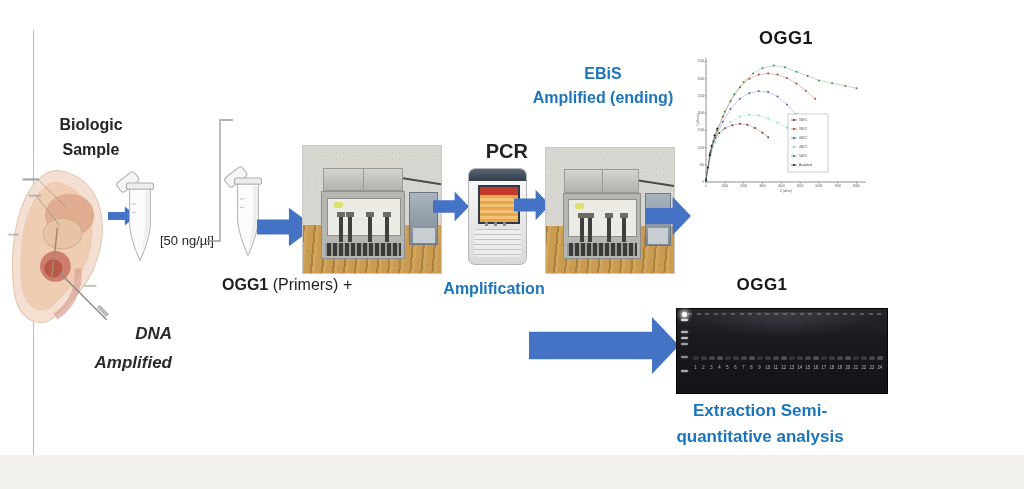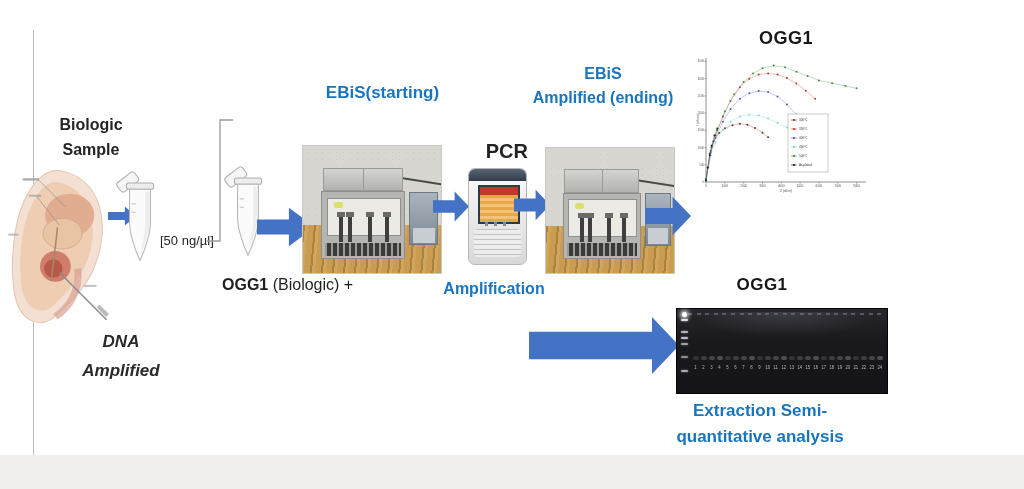--- a/index.html
+++ b/index.html
@@ -105,21 +105,21 @@
     <line x1="52" y1="104" x2="98" y2="150" stroke="#8a8a8a" stroke-width="1.4"></line>
     <rect x="88" y="139" width="13" height="4" transform="rotate(45 94 141)" fill="#bbbbbb"></rect>
     <rect x="16" y="12" width="16" height="2.2" fill="#8f8f8f" opacity="0.75"></rect>
     <rect x="22" y="28" width="12" height="2" fill="#9a9a9a" opacity="0.65"></rect>
     <line x1="32" y1="14" x2="58" y2="40" stroke="#888888" stroke-width="0.6"></line>
     <line x1="30" y1="30" x2="52" y2="58" stroke="#888888" stroke-width="0.6"></line>
     <rect x="2" y="66" width="10" height="2" fill="#9a9a9a" opacity="0.6"></rect>
     <rect x="76" y="116" width="12" height="2" fill="#aaaaaa" opacity="0.7"></rect>
   </svg>
 
-  <div class="abs ital-label" style="left:70px;top:328px;width:102px;">
+  <div class="abs ital-label" style="left:70px;top:320px;width:102px;text-align:right;">
     <span>DNA</span><br>
     <span>Amplified</span>
   </div>
 
   <div class="abs arrow" style="left:108px;top:206px;width:28px;height:20px;"></div>
 
   <svg class="abs" style="left:116px;top:168px;" width="48" height="100" viewBox="0 0 46 95">
     <g transform="rotate(-38 14 14)">
         <rect x="2" y="6" width="21" height="11" rx="3" fill="#f5f5f5" stroke="#b0b0b0"></rect>
       </g>
@@ -140,26 +140,25 @@
         <rect x="2" y="6" width="21" height="11" rx="3" fill="#f5f5f5" stroke="#b0b0b0"></rect>
       </g>
     <rect x="10" y="14" width="26" height="6" rx="2" fill="#ededed" stroke="#adadad"></rect>
     <path d="M13,20 L33,20 L33,52 C33,62 28,78 23,88 C18,78 13,62 13,52 Z" fill="#fbfbfb" stroke="#b5b5b5"></path>
     <path d="M28,22 L32,22 L32,52 C32,62 27,74 23,83 C26,72 28,60 28,52 Z" fill="#e4e4e4" opacity="0.6"></path>
     <line x1="15" y1="34" x2="19" y2="34" stroke="#c0c0c0"></line>
     <line x1="15" y1="42" x2="19" y2="42" stroke="#c0c0c0"></line>
   </svg>
 
   <div class="abs reagents">
-    <div class="l1"><b>OGG1</b><span> (Biologic) +</span></div>
+    <div class="l1"><b>OGG1</b><span> (Primers) +</span></div>
   </div>
 
   <div class="abs arrow arrow-long" style="left:257px;top:206px;width:58px;height:42px;"></div>
 
-  <div class="abs blue-label" style="left:305px;top:80px;width:155px;">EBiS(starting)</div>
 
   <div class="abs photo" style="left:302px;top:145px;width:138px;height:127px;">
     <div class="wall"></div>
     <div class="table"></div>
     <div class="cable"></div>
     <div class="machine">
       <div class="m-top"></div>
       <div class="m-front">
         <div class="panel">
           <div class="sticker"></div>

